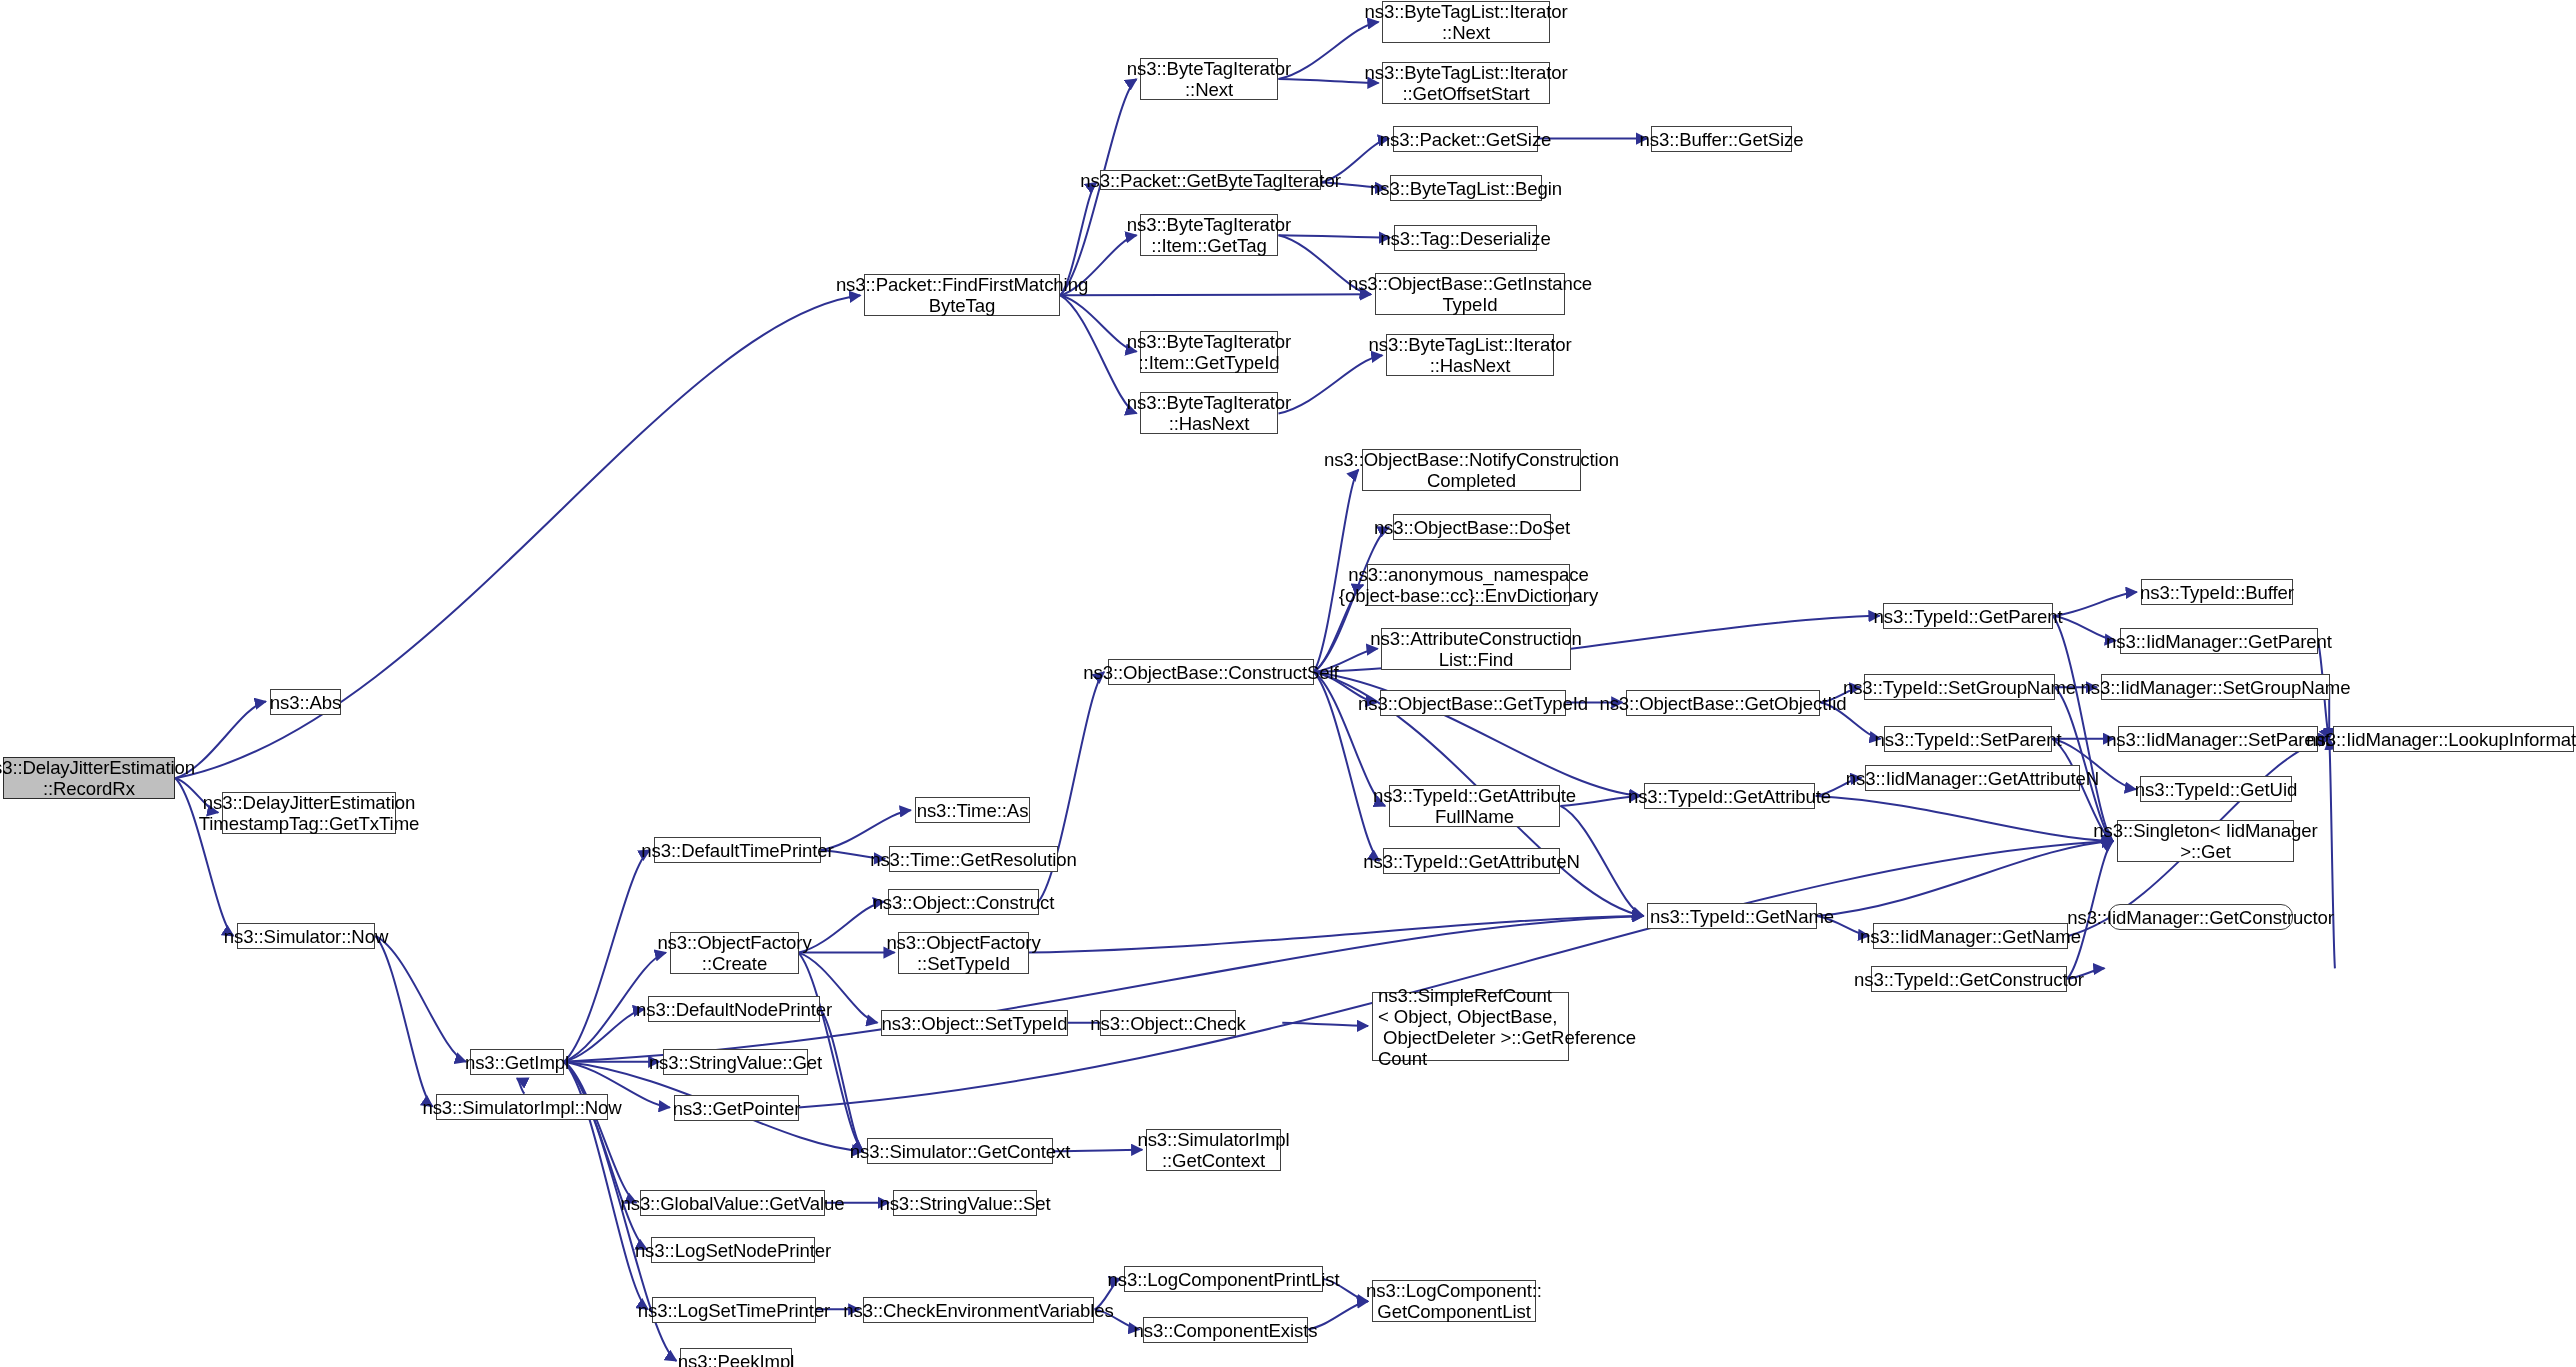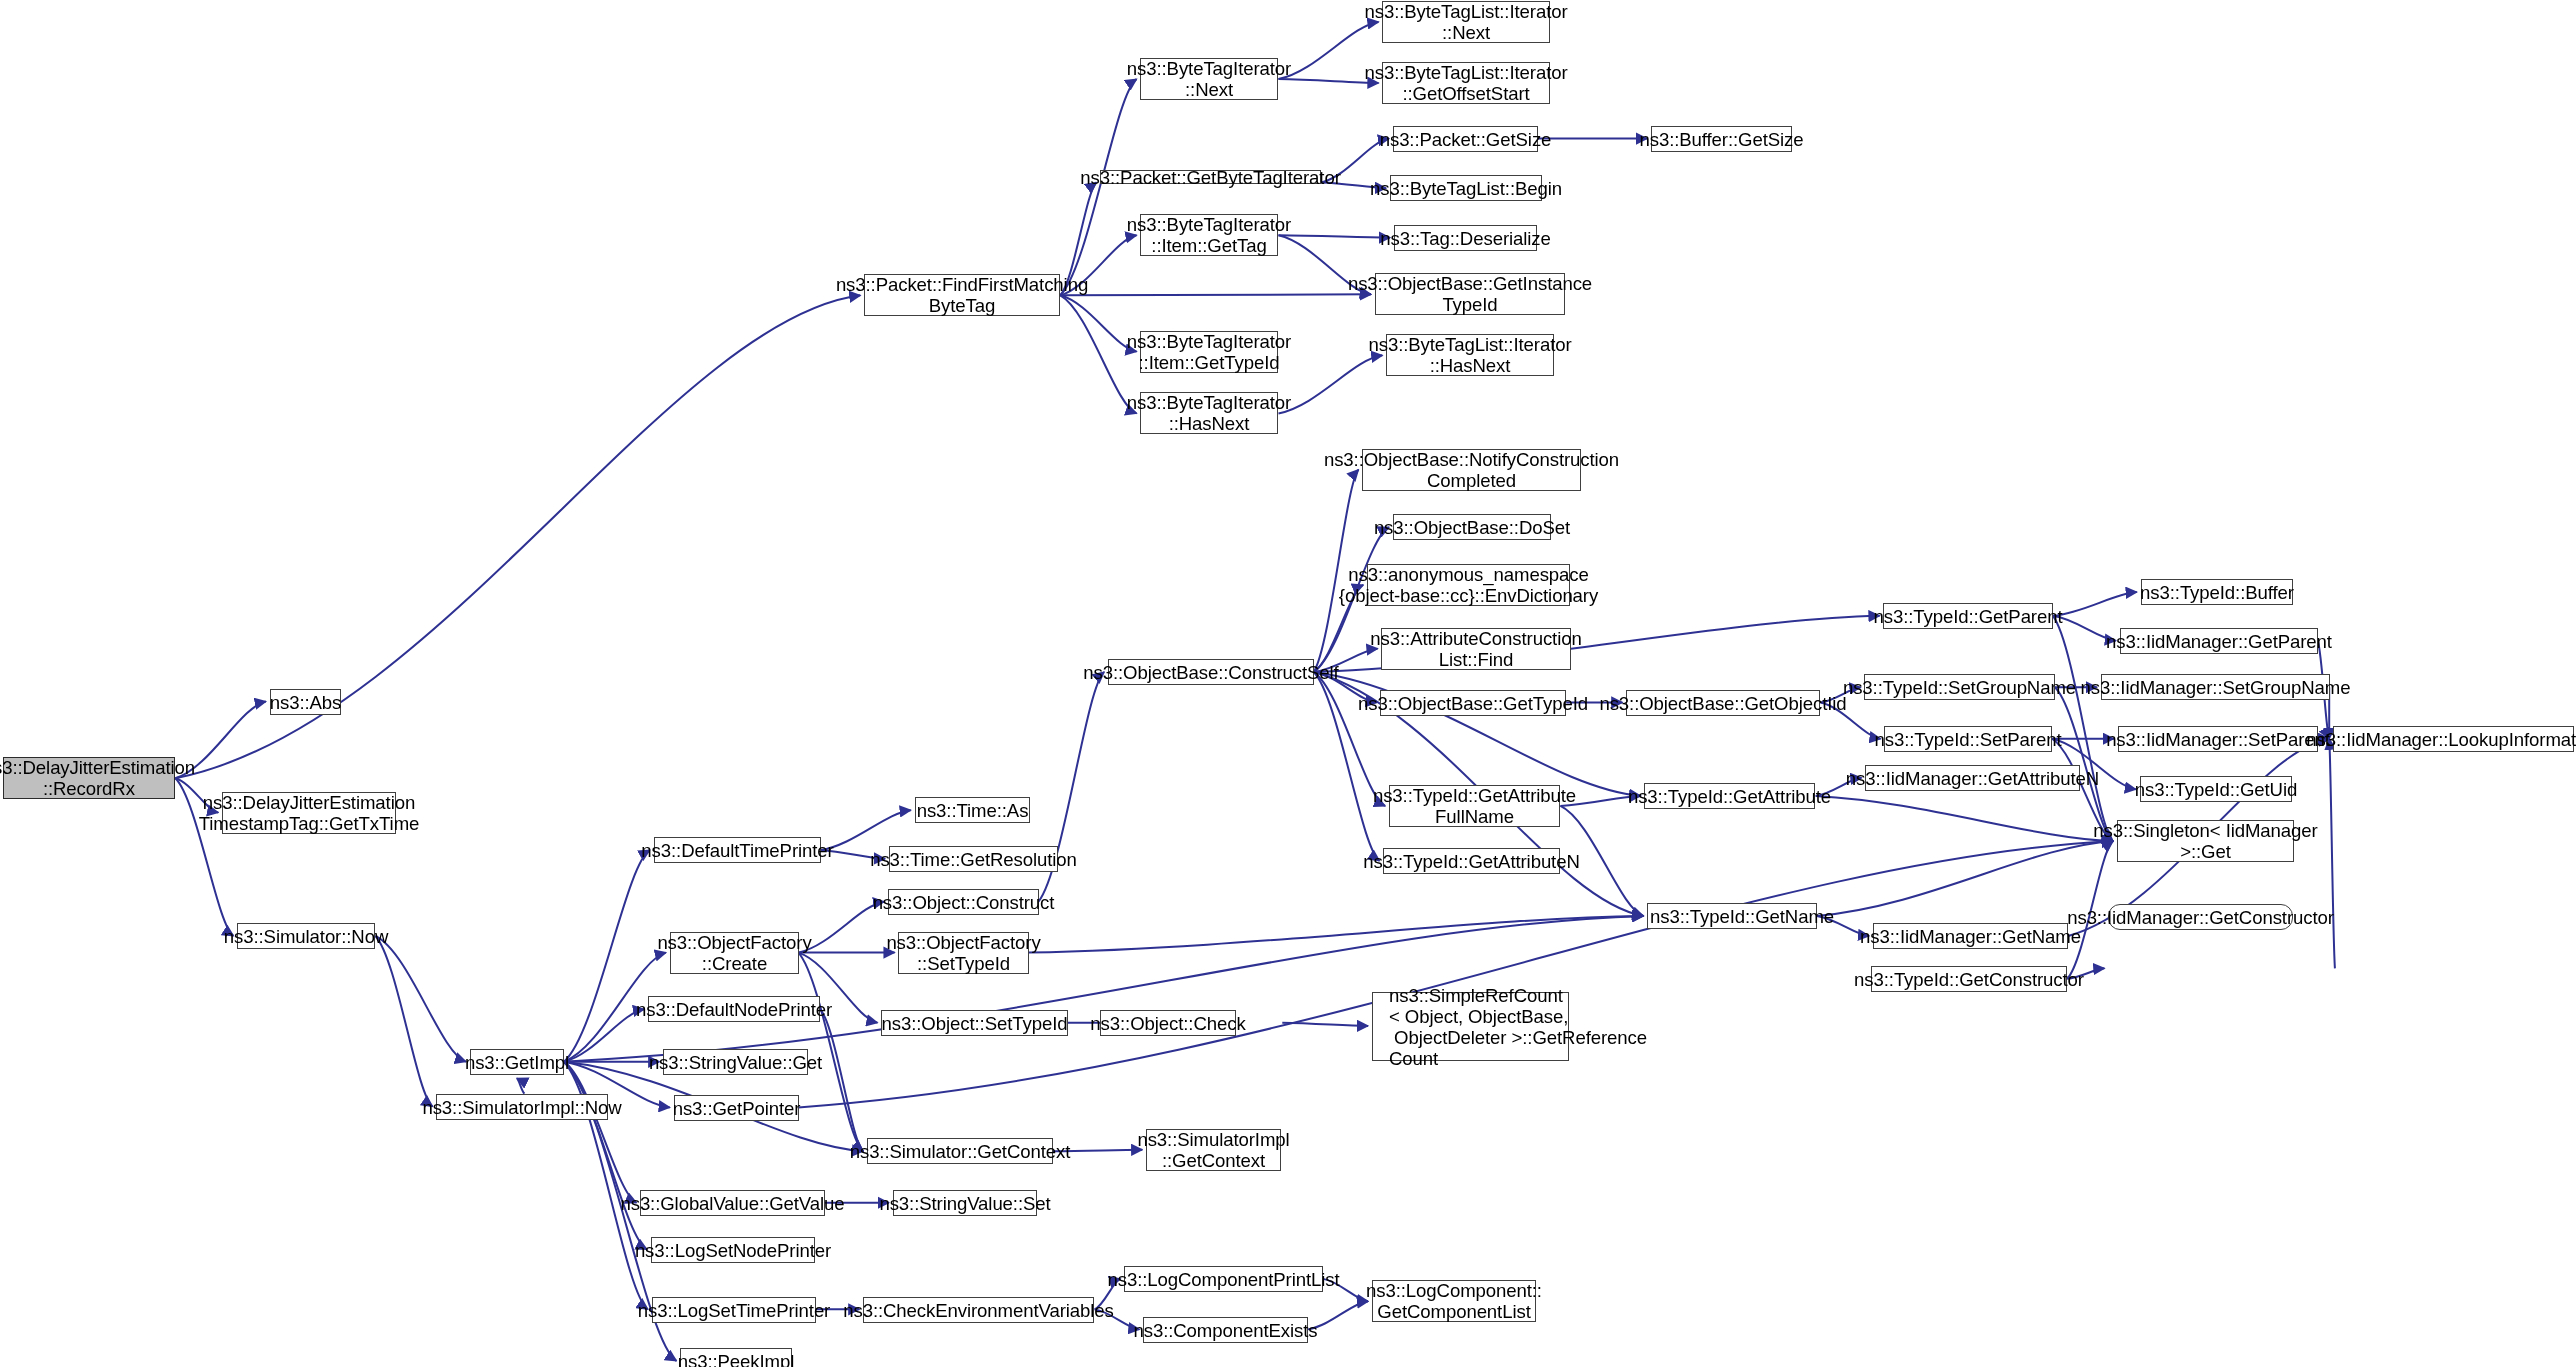--- a/index.html
+++ b/index.html
@@ -26,21 +26,21 @@
     justify-content:center;
     text-align:center;
     white-space:pre;
     letter-spacing:-0.1px;
   }
   .node.root{
     background:#bfbfbf;
     border-color:#2b2b2b;
     border-width:1.8px;
   }
-  .node.lt{ text-align:left; justify-content:flex-start; padding-left:16px; }
+  .node.lt{ text-align:left; justify-content:flex-start; padding-left:5px; }
 </style>
 </head>
 <body>
 
 <div id="canvas">
   <svg id="edges" viewBox="0 0 2704 1435" xmlns="http://www.w3.org/2000/svg">
     <defs>
       <marker id="arw" viewBox="0 0 10 10" refX="9" refY="5" markerWidth="6.2" markerHeight="6.2" orient="auto-start-reverse">
         <path d="M 0 0 L 10 5 L 0 10 z" fill="#2e3192"></path>
       </marker>
@@ -141,21 +141,21 @@
 TimestampTag::GetTxTime</div>
       <div class="node" style="left: 237px; top: 923px; width: 138px; height: 26px;">ns3::Simulator::Now</div>
       <div class="node" style="left: 864px; top: 274px; width: 196px; height: 42px;">ns3::Packet::FindFirstMatching
 ByteTag</div>
       <div class="node" style="left: 1140px; top: 58px; width: 138px; height: 42px;">ns3::ByteTagIterator
 ::Next</div>
       <div class="node" style="left: 1382px; top: 1px; width: 168px; height: 42px;">ns3::ByteTagList::Iterator
 ::Next</div>
       <div class="node" style="left: 1382px; top: 62px; width: 168px; height: 42px;">ns3::ByteTagList::Iterator
 ::GetOffsetStart</div>
-      <div class="node" style="left: 1100px; top: 170px; width: 221px; height: 14px;">ns3::Packet::GetByteTagIterator</div>
+      <div class="node" style="left: 1100px; top: 170px; width: 221px; height: 20px;">ns3::Packet::GetByteTagIterator</div>
       <div class="node" style="left: 1393px; top: 126px; width: 145px; height: 26px;">ns3::Packet::GetSize</div>
       <div class="node" style="left: 1651px; top: 126px; width: 141px; height: 26px;">ns3::Buffer::GetSize</div>
       <div class="node" style="left: 1390px; top: 175px; width: 152px; height: 26px;">ns3::ByteTagList::Begin</div>
       <div class="node" style="left: 1140px; top: 214px; width: 138px; height: 42px;">ns3::ByteTagIterator
 ::Item::GetTag</div>
       <div class="node" style="left: 1394px; top: 225px; width: 143px; height: 26px;">ns3::Tag::Deserialize</div>
       <div class="node" style="left: 1375px; top: 273px; width: 190px; height: 42px;">ns3::ObjectBase::GetInstance
 TypeId</div>
       <div class="node" style="left: 1140px; top: 331px; width: 138px; height: 42px;">ns3::ByteTagIterator
 ::Item::GetTypeId</div>

